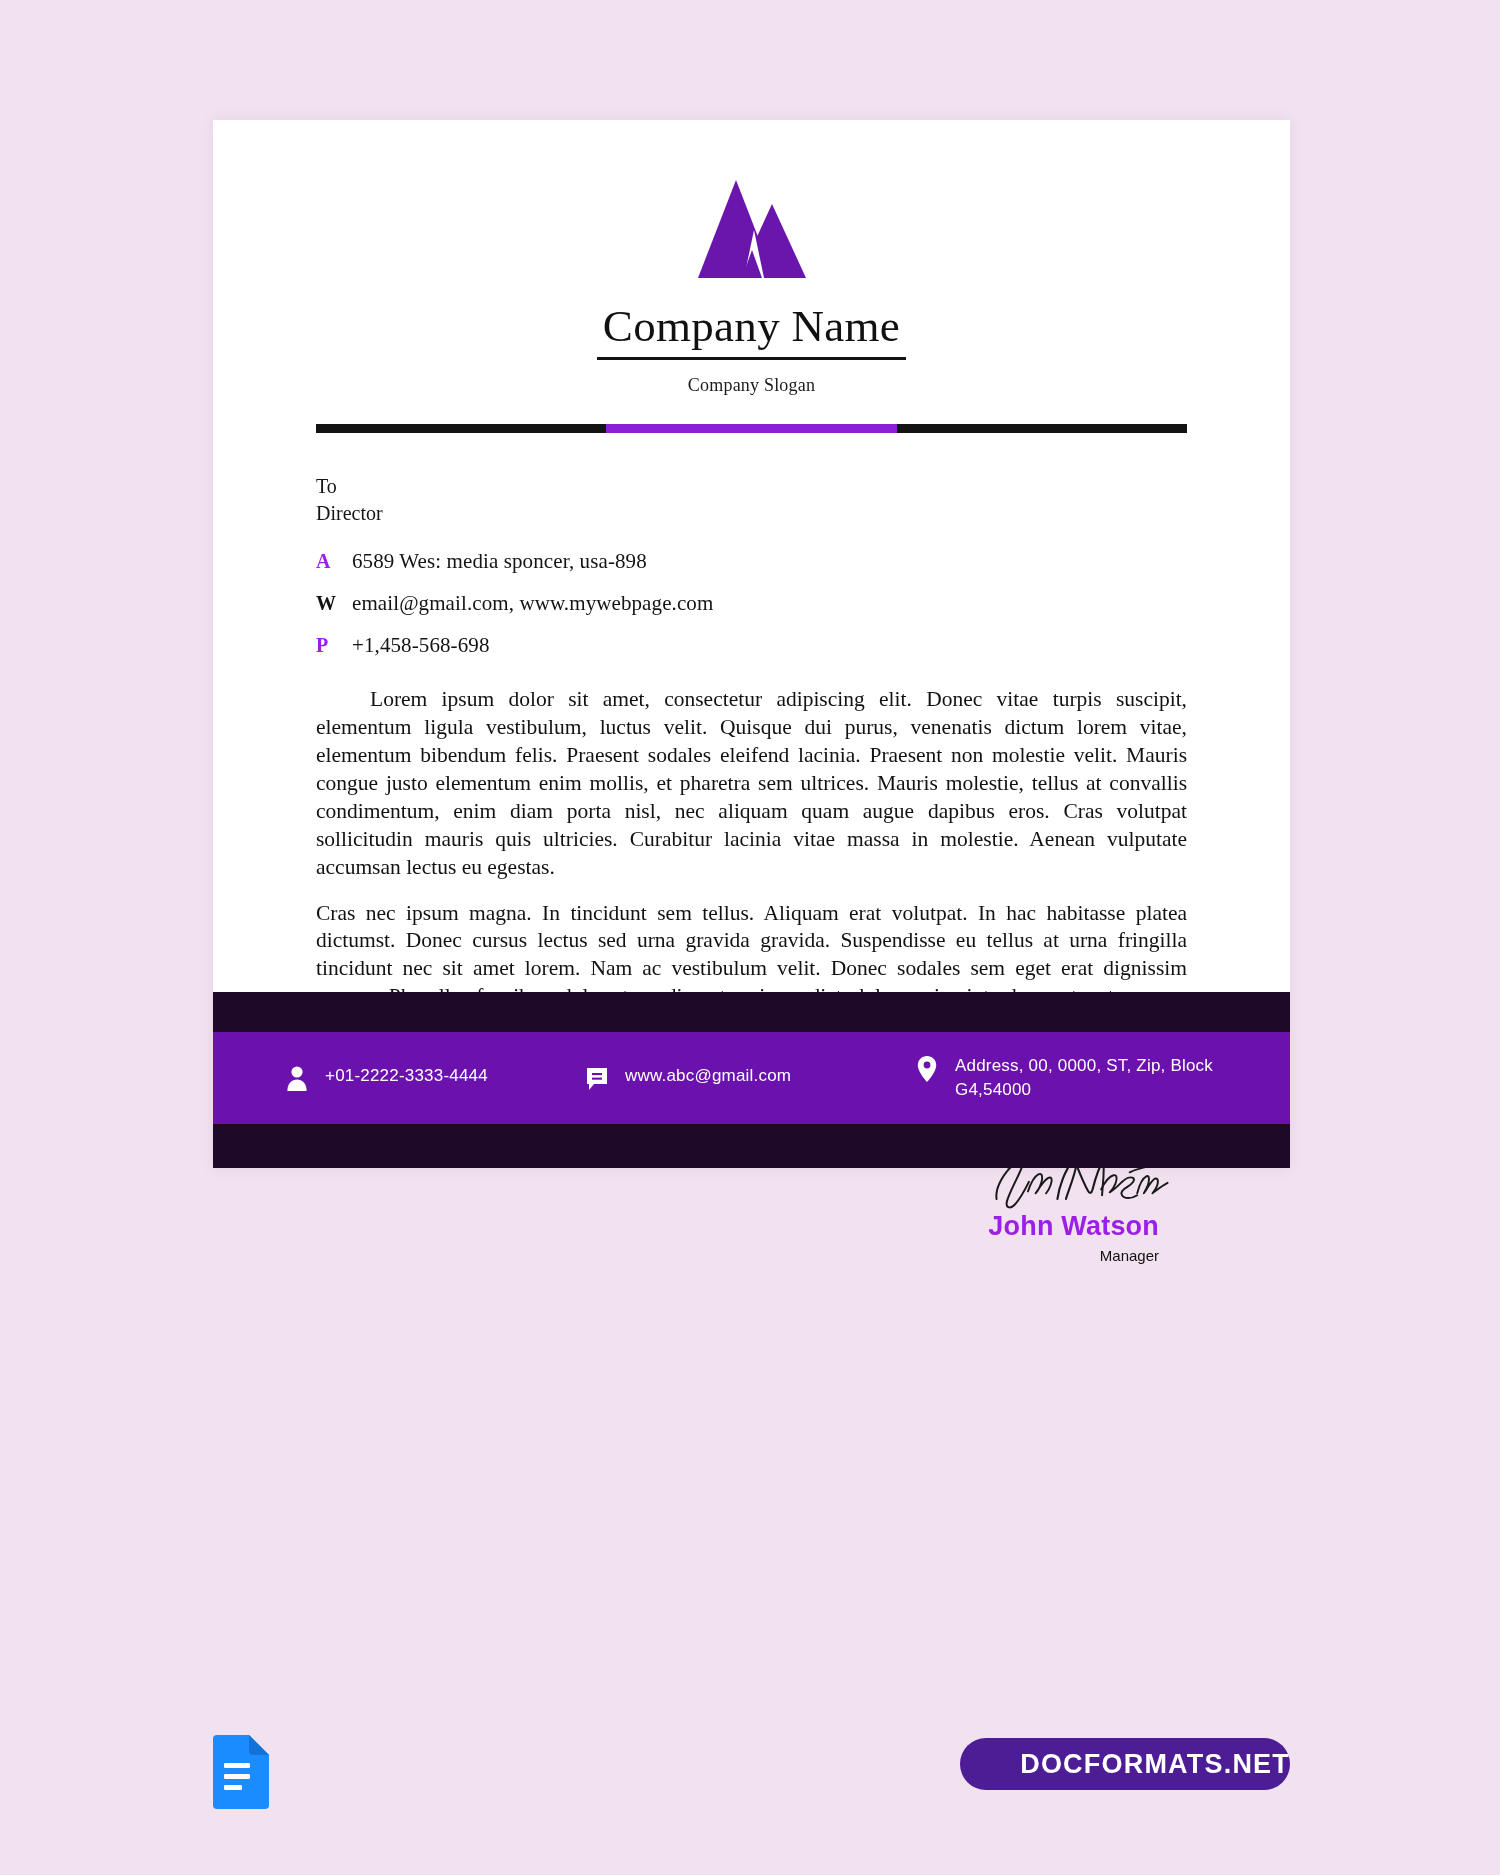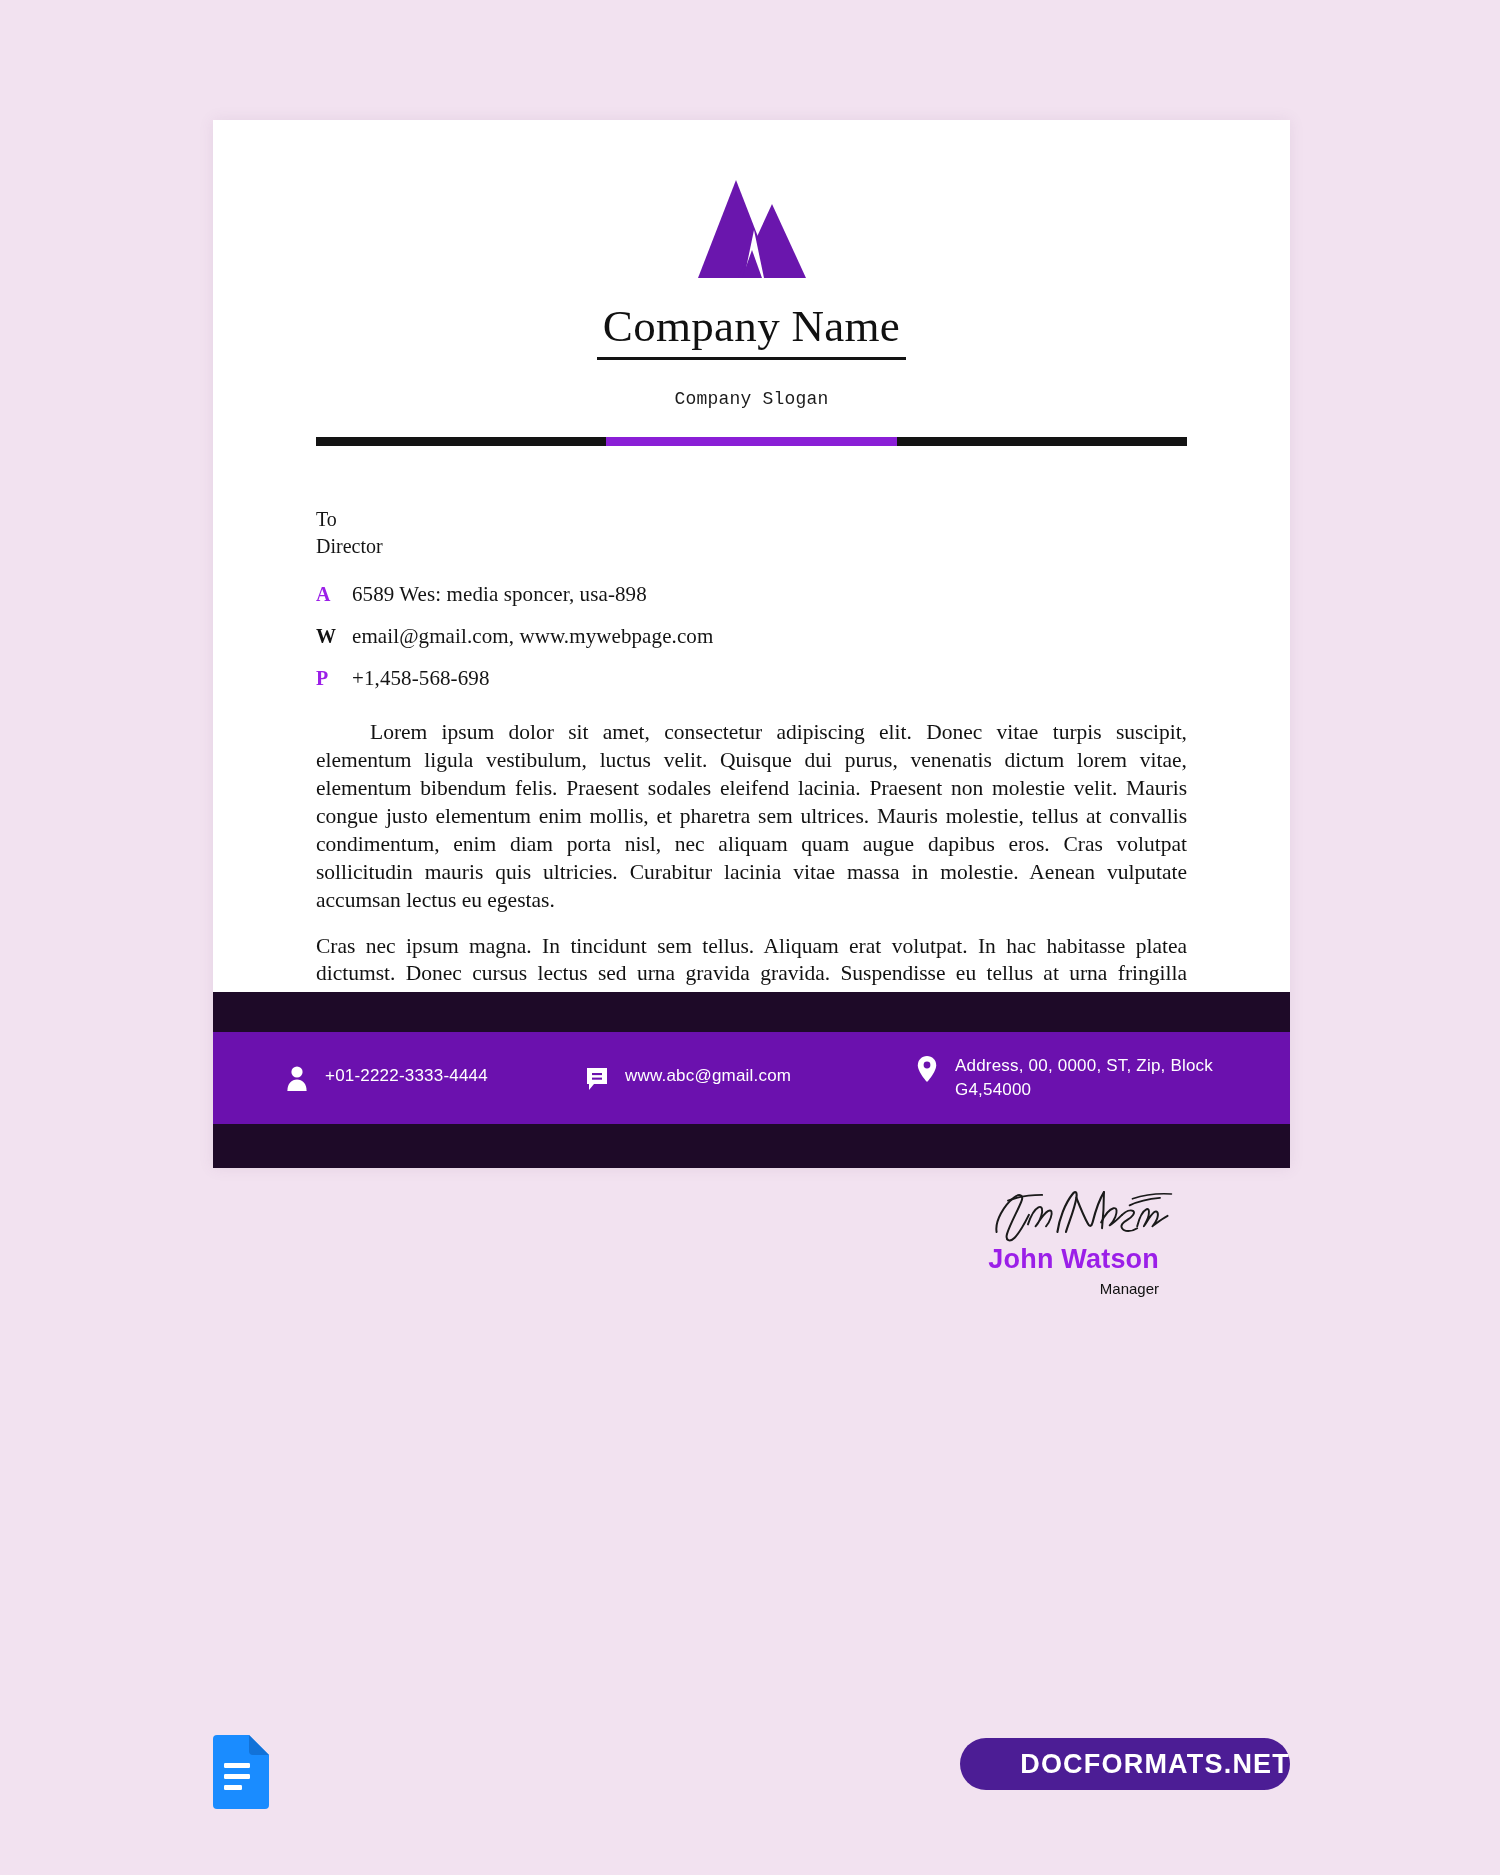--- a/index.html
+++ b/index.html
@@ -42,44 +42,44 @@
     font-size: 45px;
     letter-spacing: 0.3px;
     color: #111111;
     margin: 24px auto 0 auto;
     display: inline-block;
     padding: 0 6px 6px 6px;
     border-bottom: 3px solid #131313;
     line-height: 1.08;
   }
   .company-slogan {
-    font-family: Liberation Mono, monospace;
+    font-family: Liberation Serif, serif;
     font-size: 18px;
     color: #1b1b1b;
-    margin-top: 29px;
+    margin-top: 15px;
     letter-spacing: 0.2px;
   }
 
   
   .rule-bar {
     display: flex;
     margin: 28px 103px 0 103px;
     height: 9px;
   }
   .rule-seg-dark  { flex: 1 1 0; background: #131313; }
   .rule-seg-accent{ flex: 1 1 0; background: #8a1fd6; }
 
   
   .sheet-body {
     padding: 0 103px;
   }
 
   
   .recipient {
-    margin-top: 60px;
+    margin-top: 40px;
   }
   .recipient-to {
     font-size: 20px;
     color: #151515;
     line-height: 1.36;
   }
   .recipient-name {
     font-size: 24px;
     font-weight: bold;
     color: #9b1fe8;

